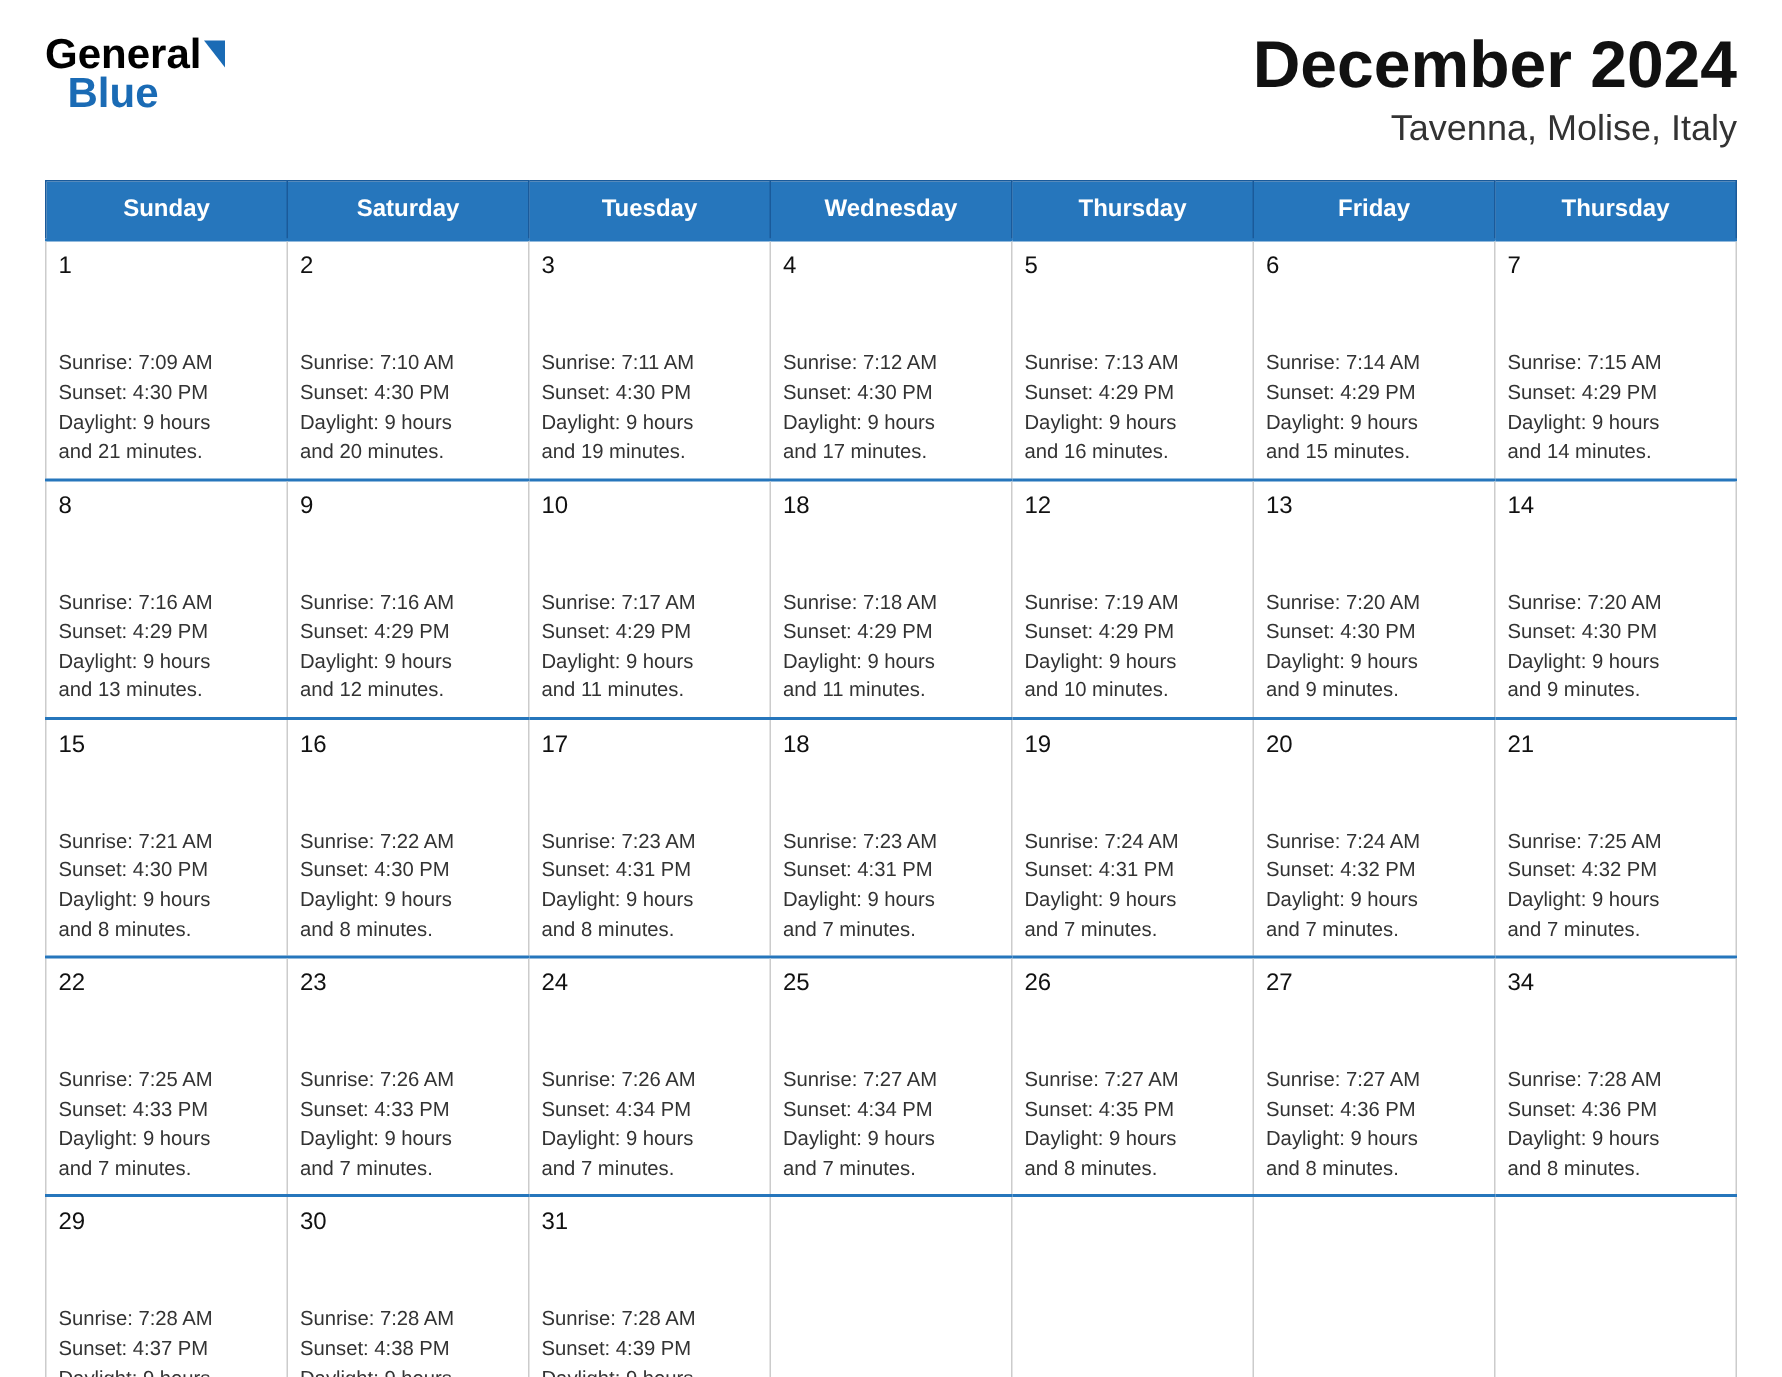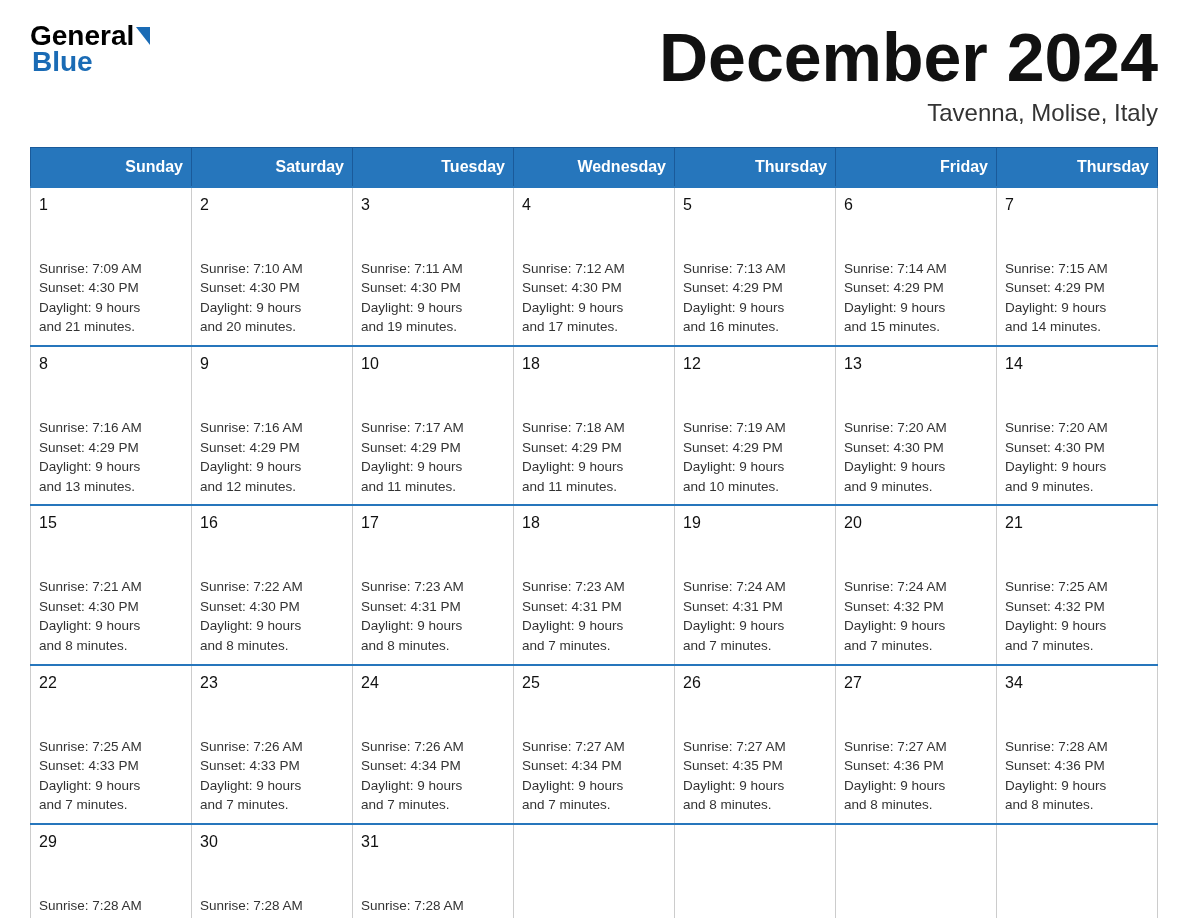--- a/index.html
+++ b/index.html
@@ -41,41 +41,41 @@
     }
     .logo-blue {
       color: #1a6bb5;
       font-size: 28px;
       font-weight: bold;
     }
     .title-section {
       text-align: right;
     }
     .month-title {
-      font-size: 68px;
+      font-size: 44px;
       font-weight: bold;
       color: #111;
       line-height: 1.1;
     }
     .location-title {
       font-size: 24px;
       color: #333;
       margin-top: 4px;
     }
     .calendar {
       width: 100%;
       border-collapse: collapse;
     }
     .calendar thead tr th {
       background-color: #2676bc;
       color: #fff;
       font-size: 16px;
       font-weight: bold;
       padding: 10px 8px;
-      text-align: right;
+      text-align: center;
       border: 1px solid #1a5a9a;
     }
     .calendar tbody tr td {
       vertical-align: top;
       padding: 8px;
       font-size: 13.5px;
       color: #222;
       border-left: 1px solid #ccc;
       border-right: 1px solid #ccc;
       border-bottom: none;
@@ -108,21 +108,21 @@
   </style>
 </head>
 <body>
 
 <div class="header">
   <div class="logo">
     <div class="logo-text">
       <span class="logo-general">General</span>
       <span class="logo-arrow"></span>
     </div>
-    <div style="margin-top:-6px; margin-left:2px;">
+    <div style="margin-top:-6px; margin-left:15px;">
       <span class="logo-blue">Blue</span>
     </div>
   </div>
   <div class="title-section">
     <div class="month-title">December 2024</div>
     <div class="location-title">Tavenna, Molise, Italy</div>
   </div>
 </div>
 
 <table class="calendar">

